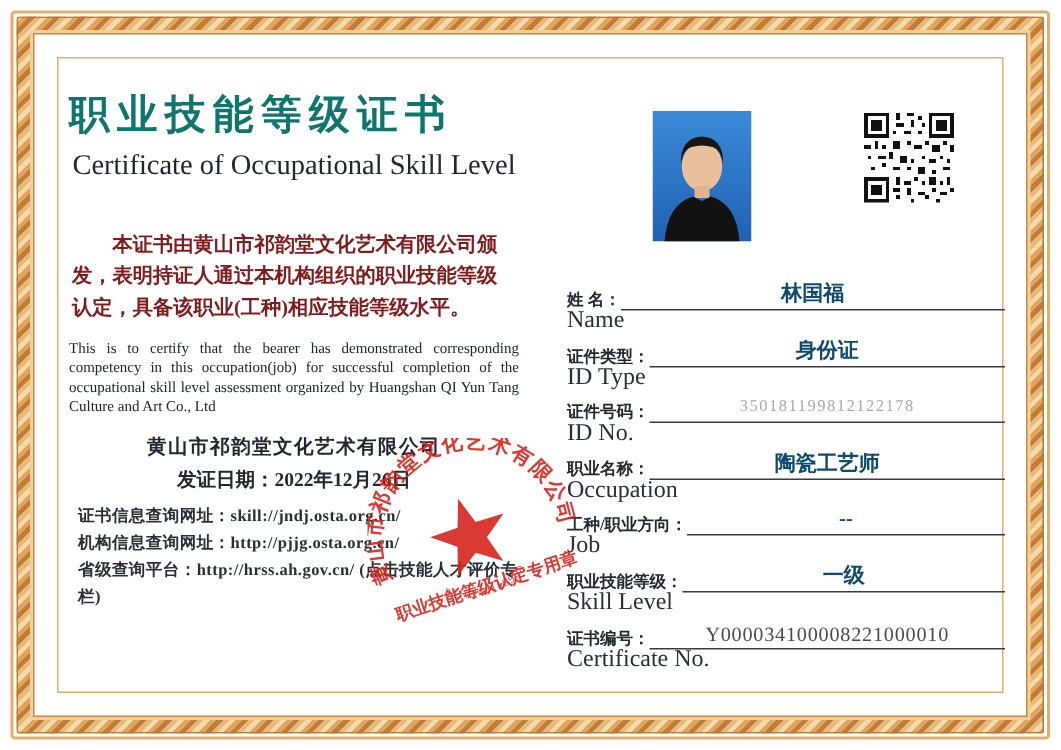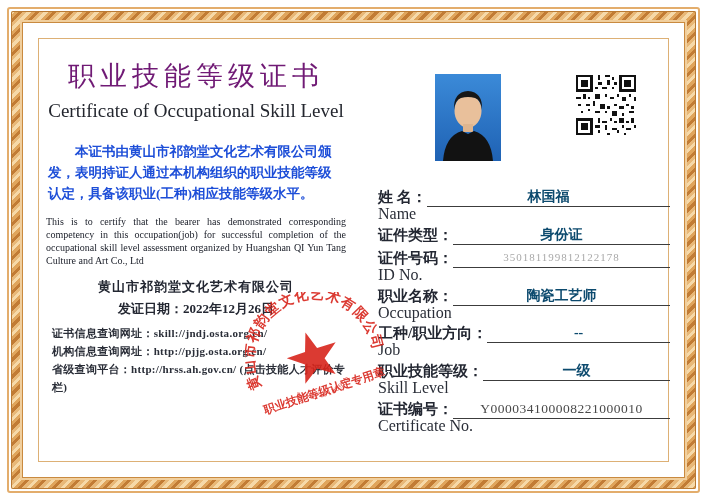--- a/index.html
+++ b/index.html
@@ -13,36 +13,36 @@
     background:
       repeating-linear-gradient(135deg,#f6d9a8 0 3px,#e0a55c 3px 6px,#c27c35 6px 9px,#e8b878 9px 12px);
     box-shadow:inset 0 0 0 1px #b97a33;
   }
   .frame-band-inner{position:absolute;inset:12px;background:#fff;box-shadow:0 0 0 1px #c98a3f, 0 0 0 3px #f1cf9d;}
   .frame-hairline{position:absolute;inset:38px;border:1px solid #ddb075;pointer-events:none;}
   .content{position:absolute;inset:40px;}
 
   
   .left-col{position:absolute;left:6px;top:18px;width:300px;}
-  .cert-title{text-align:center;font-size:27px;letter-spacing:5px;color:#701a75;font-weight:400;}
+  .cert-title{text-align:left;font-size:27px;letter-spacing:5px;color:#0f766e;font-weight:700;}
   .cert-subtitle{text-align:center;font-size:19px;color:#23262e;margin-top:6px;}
-  .para-zh{margin-top:20px;padding:0 2px;font-size:13.5px;line-height:1.55;color:#1d4ed8;font-weight:600;text-indent:2em;}
+  .para-zh{margin-top:31px;padding:0 2px;font-size:13.5px;line-height:1.55;color:#7f1d1d;font-weight:600;text-indent:2em;}
   .para-en{margin-top:10px;font-size:10px;line-height:1.32;color:#20242e;text-align:justify;}
   .issuer-line{margin-top:10px;text-align:center;font-size:13px;font-weight:700;color:#232732;letter-spacing:1px;}
   .date-line{margin-top:4px;text-align:center;font-size:13px;font-weight:700;color:#232732;}
   .links{margin-top:6px;padding-left:6px;}
   .link-line{font-size:11px;font-weight:600;color:#2a2e38;line-height:1.65;letter-spacing:.3px;}
 
   
   .photo{position:absolute;left:395px;top:34px;width:66px;height:87px;}
   .qr{position:absolute;left:536px;top:35px;width:60px;height:60px;}
   .fields{position:absolute;left:338px;top:148px;width:292px;}
   .field-row{margin-bottom:4.6px;}
   .field-top{display:flex;align-items:flex-end;}
-  .field-label-zh{font-size:15px;font-weight:700;color:#232732;white-space:nowrap;text-align:center;}
+  .field-label-zh{font-size:11px;font-weight:700;color:#232732;white-space:nowrap;text-align:center;}
   .field-value{flex:1;border-bottom:1px solid #3c3c3c;text-align:center;font-size:14px;font-weight:600;color:#0c4a6e;padding-bottom:1px;min-height:17px;line-height:17px;}
   .field-label-en{font-size:16px;color:#2a2e38;margin-top:0px;line-height:14px;}
   .value-faint{color:#a9a9a9;font-weight:400;letter-spacing:1px;font-size:11px;}
   .value-serial{font-family:"Liberation Serif",serif;font-weight:400;font-size:13.5px;color:#4a4a4a;letter-spacing:.5px;}
 
   
   .seal{position:absolute;left:205px;top:252px;opacity:.9;}
 </style>
 </head>
 <body>
@@ -157,20 +157,21 @@
             <span class="field-label-zh">姓  名：</span>
             <span class="field-value">林国福</span>
           </div>
         <div class="field-label-en">Name</div>
       </div>
       <div class="field-row">
         <div class="field-top">
             <span class="field-label-zh">证件类型：</span>
             <span class="field-value">身份证</span>
           </div>
+        <div class="field-label-en">ID Type</div>
       </div>
       <div class="field-row">
         <div class="field-top">
             <span class="field-label-zh">证件号码：</span>
             <span class="field-value value-faint">350181199812122178</span>
           </div>
         <div class="field-label-en">ID No.</div>
       </div>
       <div class="field-row">
         <div class="field-top">

